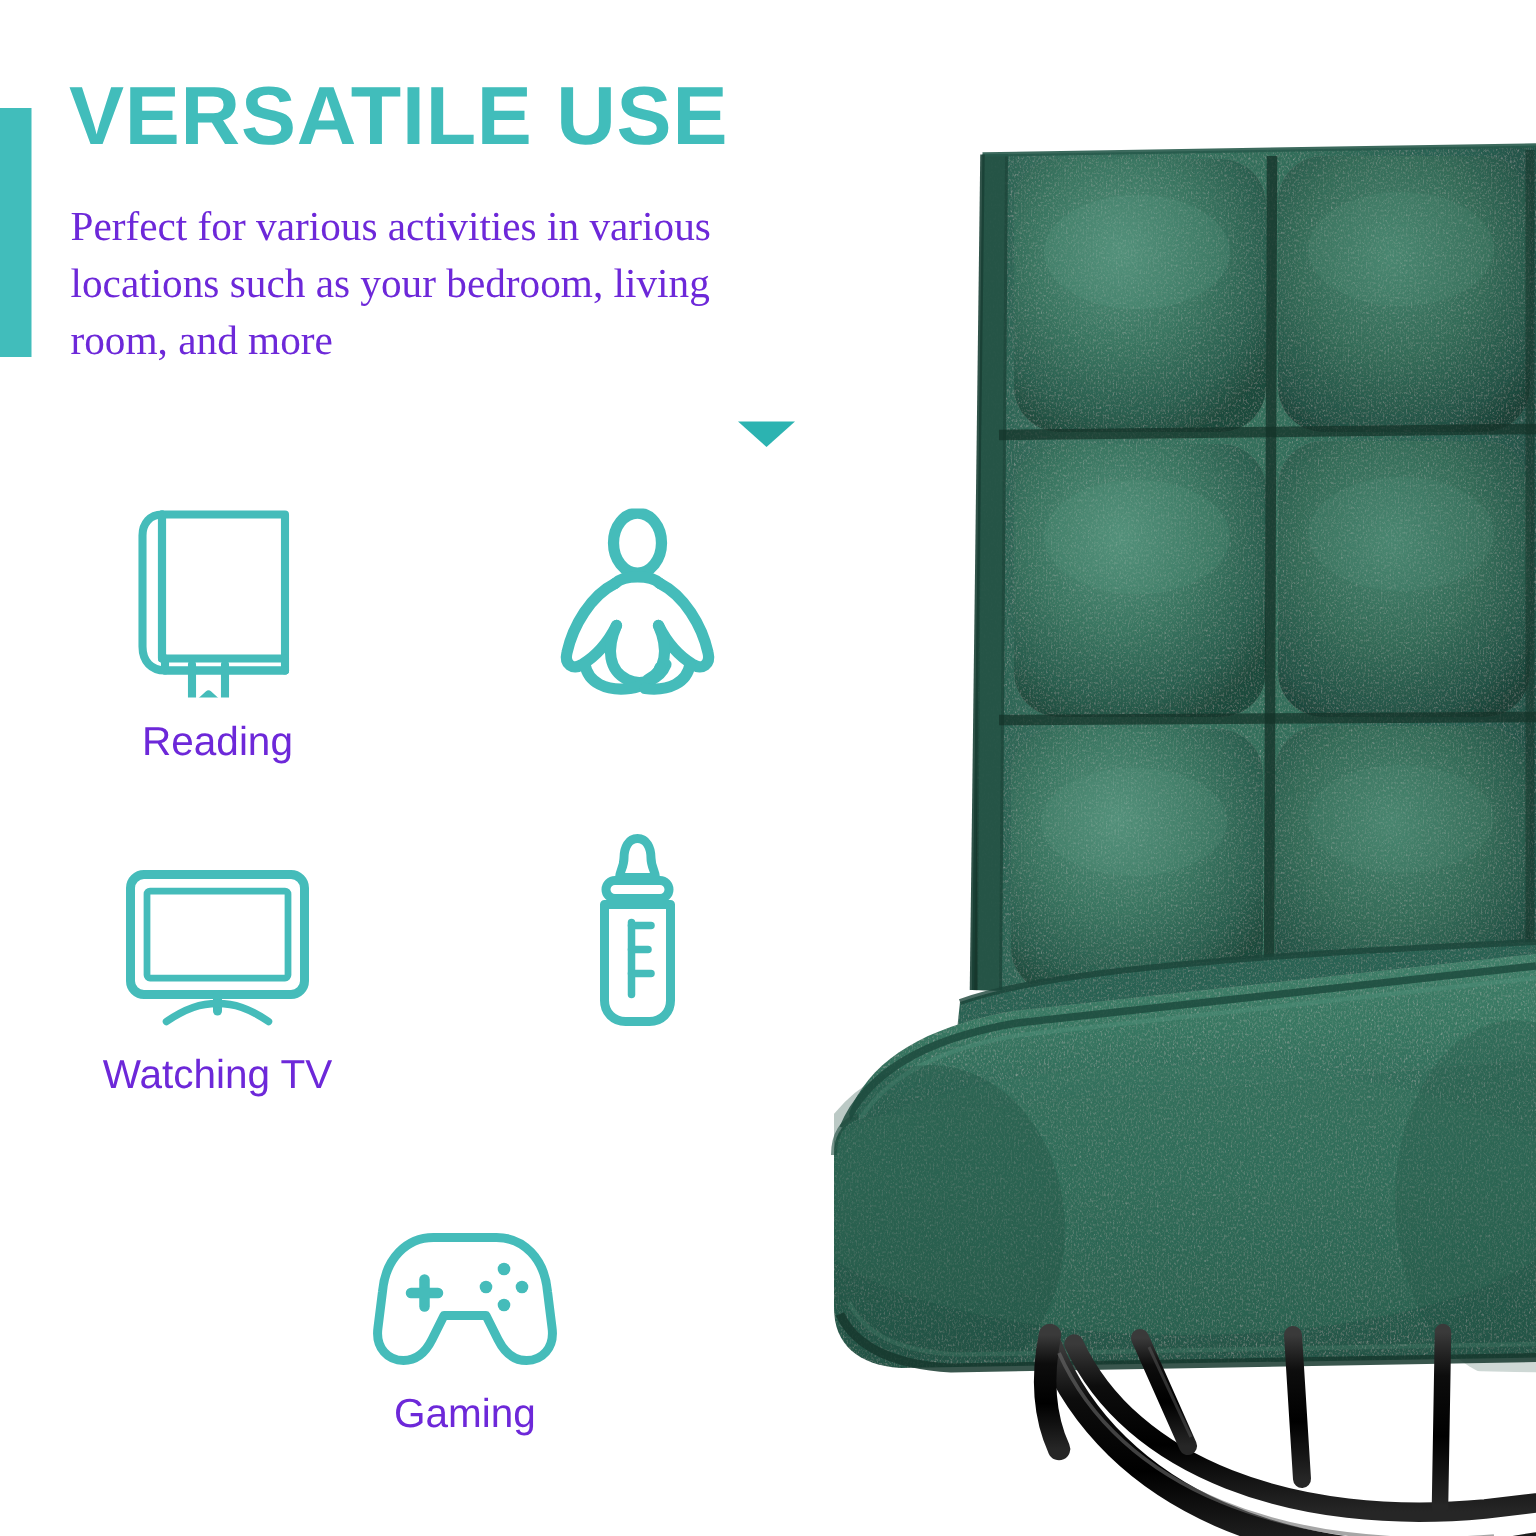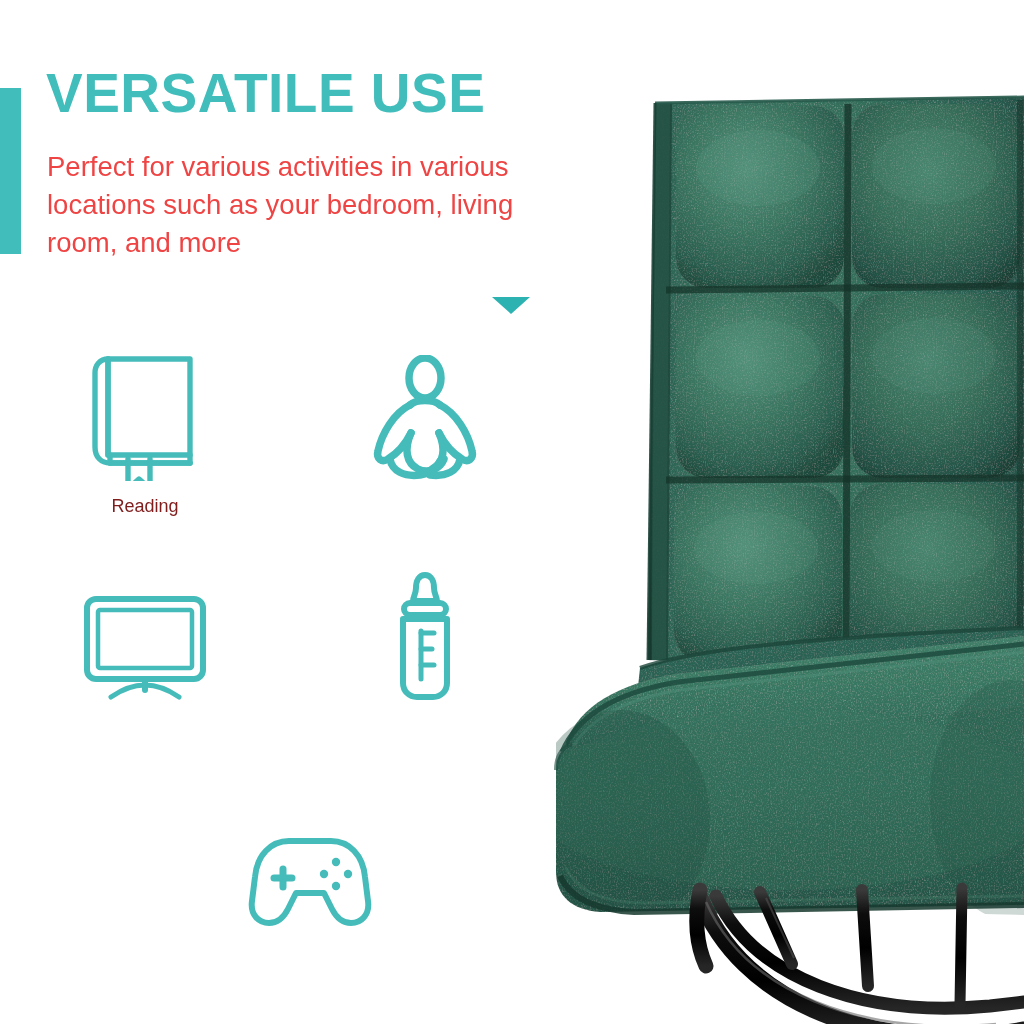--- a/index.html
+++ b/index.html
@@ -11,21 +11,21 @@
   }
   #page {
     position:relative;
     width:1024px; height:1024px;
     background:#ffffff;
   }
 
   
   #left-panel {
     position:absolute;
-    left:0; top:16px;
+    left:0; top:0;
     width:545px; height:716px;
     z-index:5;
   }
 
   
   #accent-bar {
     position:absolute;
     left:0; top:72px;
     width:21px; height:166px;
     background:#41bdbb;
@@ -44,22 +44,23 @@
     white-space:nowrap;
   }
 
   
   #subcopy {
     position:absolute;
     left:47px; top:132px;
     width:470px;
     font-size:27.5px;
     font-weight:300;
-    color:#ef4444;
+    color:#6d28d9;
     line-height:1.39;
+    font-family:Liberation Serif, serif;
   }
 
   
   #arrow-down {
     position:absolute;
     left:492px; top:281px;
     width:0; height:0;
     border-left:19px solid transparent;
     border-right:19px solid transparent;
     border-top:17px solid #2cb3b1;
@@ -77,23 +78,23 @@
     text-align:center;
   }
   .icon-art {
     height:140px;
     display:flex;
     align-items:flex-end;
     justify-content:center;
   }
   .icon-label {
     margin-top:16px;
-    font-size:18px;
+    font-size:27px;
     font-weight:300;
-    color:#7f1d1d;
+    color:#6d28d9;
     line-height:1;
     white-space:nowrap;
   }
 
   
   .cell-r0c0 { left:30px;  top:0px;   }
   .cell-r0c1 { left:310px; top:0px;   }
   .cell-r1c0 { left:30px;  top:222px; }
   .cell-r1c1 { left:310px; top:222px; }
   .cell-r2c0 { left:195px; top:448px; }
@@ -321,20 +322,21 @@
 
             <rect x="5" y="6" width="116" height="80" rx="9"></rect>
 
             <rect x="16" y="17" width="94" height="58" rx="2" stroke-width="4.5"></rect>
 
             <path d="M63,86 L63,97"></path>
 
             <path d="M29,104 C42,95 52,92 63,92 C74,92 84,95 97,104" stroke-width="5"></path>
           </svg>
         </div>
+        <div class="icon-label">Watching TV</div>
       </div>
 
       <div class="icon-cell cell-r1c1">
         <div class="icon-art">
           <svg width="82" height="132" viewBox="0 0 82 132" xmlns="http://www.w3.org/2000/svg" fill="none" stroke="#45bcba" stroke-width="6" stroke-linecap="round" stroke-linejoin="round">
 
             <path d="M41,4 C35,4 32,10 32,17 C32,23 29,26 29,30 L53,30 C53,26 50,23 50,17 C50,10 47,4 41,4 Z"></path>
 
             <rect x="20" y="32" width="42" height="12" rx="6"></rect>
 
@@ -359,18 +361,19 @@
 
             <path d="M38,36 L38,54" stroke-width="7"></path>
             <path d="M29,45 L47,45" stroke-width="7"></path>
 
             <circle cx="91" cy="29" r="4.2" fill="#45bcba" stroke="none"></circle>
             <circle cx="79" cy="41" r="4.2" fill="#45bcba" stroke="none"></circle>
             <circle cx="103" cy="41" r="4.2" fill="#45bcba" stroke="none"></circle>
             <circle cx="91" cy="53" r="4.2" fill="#45bcba" stroke="none"></circle>
           </svg>
         </div>
+        <div class="icon-label">Gaming</div>
       </div>
 
     </div>
   </div>
 
 </div>
 
 </body></html>

